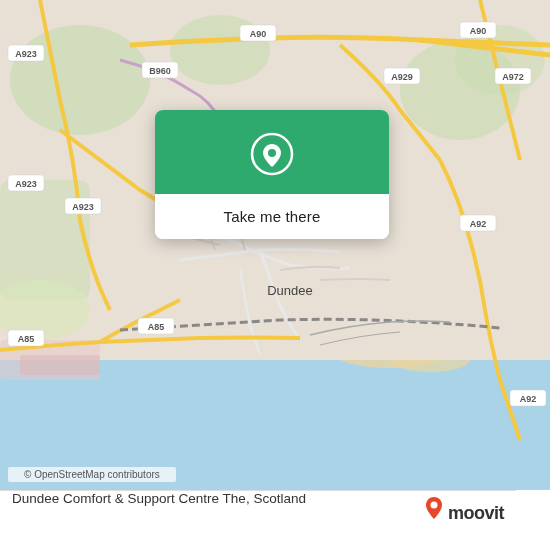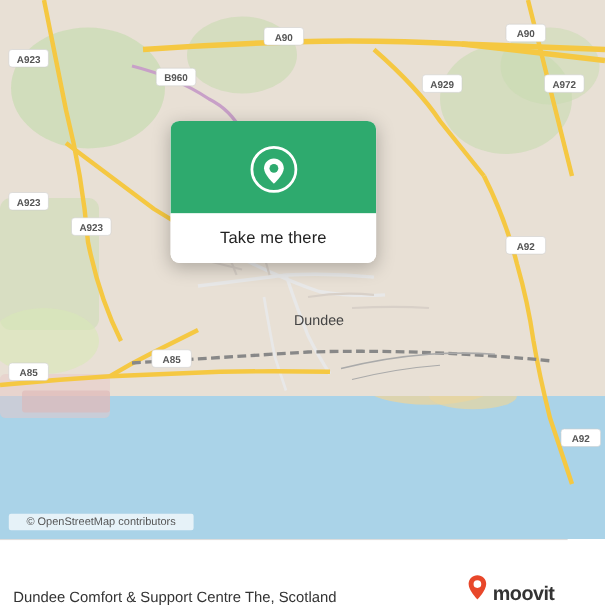--- a/index.html
+++ b/index.html
@@ -25,21 +25,21 @@
       height: 100%;
       position: absolute;
       top: 0; left: 0;
     }
 
     
     #popup-card {
       position: absolute;
       top: 110px;
       left: 155px;
-      width: 187px;
+      width: 234px;
       background: white;
       border-radius: 8px;
       box-shadow: 0 4px 16px rgba(0,0,0,0.25);
       display: flex;
       flex-direction: column;
       align-items: center;
       overflow: hidden;
     }
 
     #popup-icon-area {
@@ -81,21 +81,21 @@
       border-radius: 2px;
     }
 
     
     #bottom-bar {
       width: 516px;
       height: 60px;
       background: white;
       border-top: 1px solid #ddd;
       display: flex;
-      align-items: flex-end;
+      align-items: flex-start;
       padding: 0 12px;
       gap: 8px;
     }
 
     #location-name {
       flex: 1;
       font-size: 13.5px;
       color: #333;
       font-weight: 400;
     }

